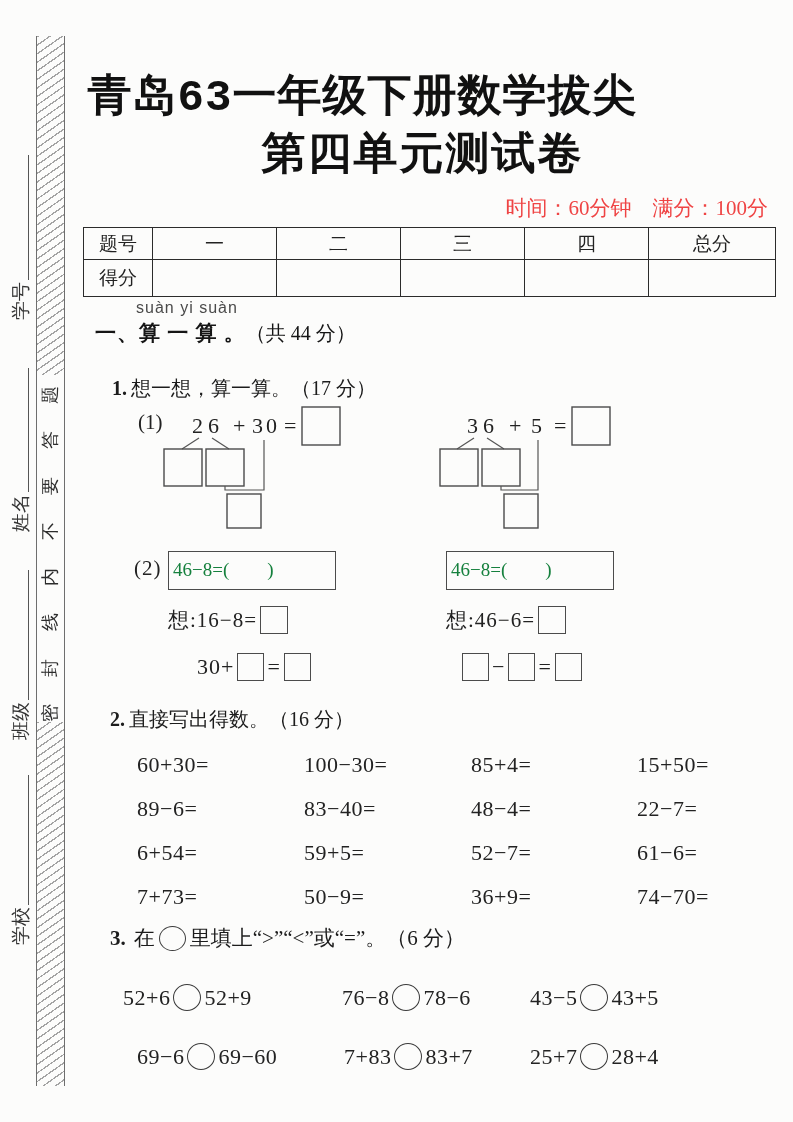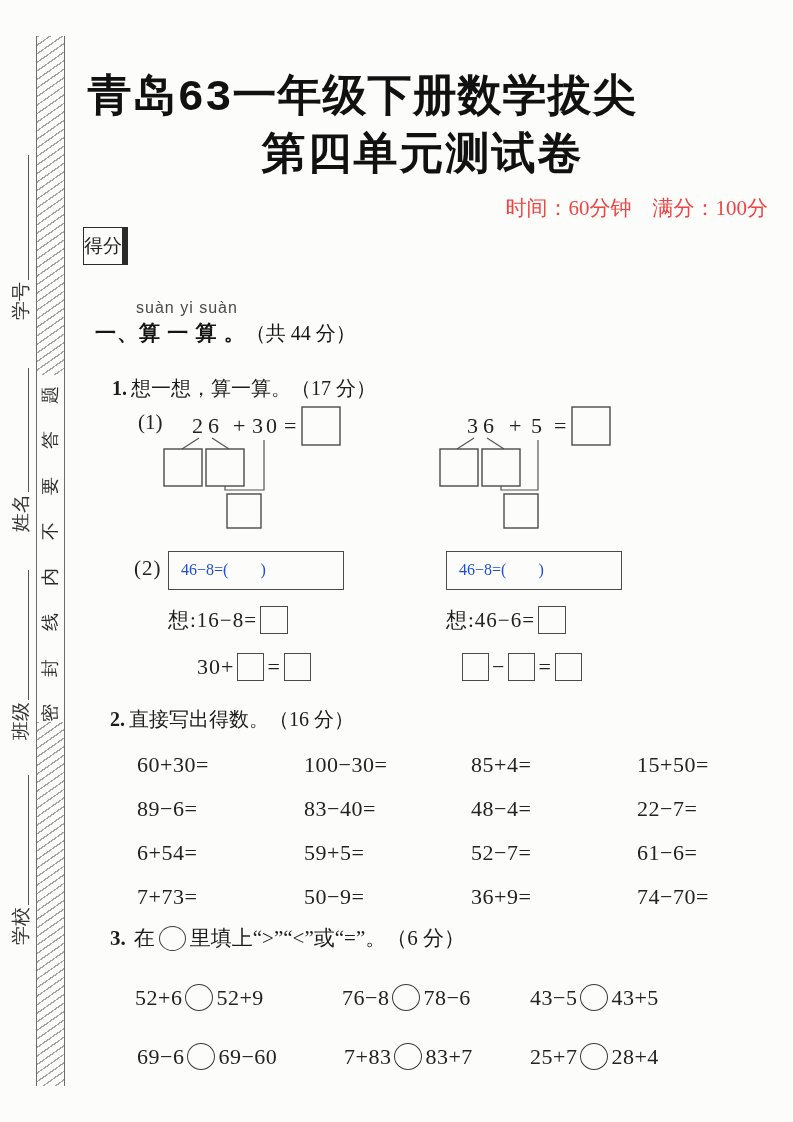--- a/index.html
+++ b/index.html
@@ -50,21 +50,21 @@
   .sec-title .main{font-weight:bold;letter-spacing:1px;}
   .sec-title .pts{font-weight:normal;font-size:20px;}
   .q-label{font-size:20px;color:#1c1c1c;}
   .q-label .num{font-weight:bold;margin-right:4px;}
 
   
   .eq{font-size:22px;letter-spacing:1px;white-space:pre;color:#222;}
   .sq{display:inline-block;border:1.4px solid #4b4b4b;background:transparent;box-sizing:border-box;}
   .boxed-eq{
     position:absolute;height:37px;width:162px;border:1.4px solid #4b4b4b;
-    font-size:16px;line-height:36px;padding-left:12px;white-space:pre;color:#1d4ed8;box-sizing:content-box;
+    font-size:19px;line-height:36px;padding-left:4px;white-space:pre;color:#15803d;box-sizing:content-box;
   }
   .fill-row{position:absolute;display:flex;align-items:center;gap:3px;}
   .fill-row .sq{width:27px;height:28px;}
   .think-row .sq{width:28px;height:28px;}
 
   
   .q2-grid{
     position:absolute;left:137px;top:752px;display:grid;
     grid-template-columns:167px 167px 166px 130px;grid-auto-rows:44px;
   }
@@ -116,20 +116,28 @@
       <div class="seal-char" style="top:665px;">密</div>
     </div>
   </div>
 
   <div class="abs title1">青岛63一年级下册数学拔尖</div>
   <div class="abs title2">第四单元测试卷</div>
   <div class="abs info">时间：60分钟　满分：100分</div>
 
   <table class="score">
     <tbody>
+        <tr class="r1">
+      <td style="width:68px;">题号</td>
+      <td style="width:123px;">一</td>
+      <td style="width:123px;">二</td>
+      <td style="width:123px;">三</td>
+      <td style="width:123px;">四</td>
+      <td style="width:126px;">总分</td>
+    </tr>
     <tr class="r2">
       <td>得分</td>
       <td></td>
       <td></td>
       <td></td>
       <td></td>
       <td></td>
     </tr>
   </tbody>
     </table>
@@ -220,21 +228,21 @@
     <span>74−70=</span>
   </div>
 
   <div class="abs q-label q3-label" style="left:110px;top:924px;font-size:21px;">
     <span class="num">3.</span>
       <span>在</span>
     <span class="circ"></span>
     <span>里填上“&gt;”“&lt;”或“=”。（6 分）</span>
   </div>
 
-  <div class="cmp" style="left:135px;top:984px;">
+  <div class="cmp" style="left:123px;top:984px;">
     <span>52+6</span>
     <span class="circ"></span>
     <span>52+9</span>
   </div>
   <div class="cmp" style="left:342px;top:984px;">
     <span>76−8</span>
     <span class="circ"></span>
     <span>78−6</span>
   </div>
   <div class="cmp" style="left:530px;top:984px;">

